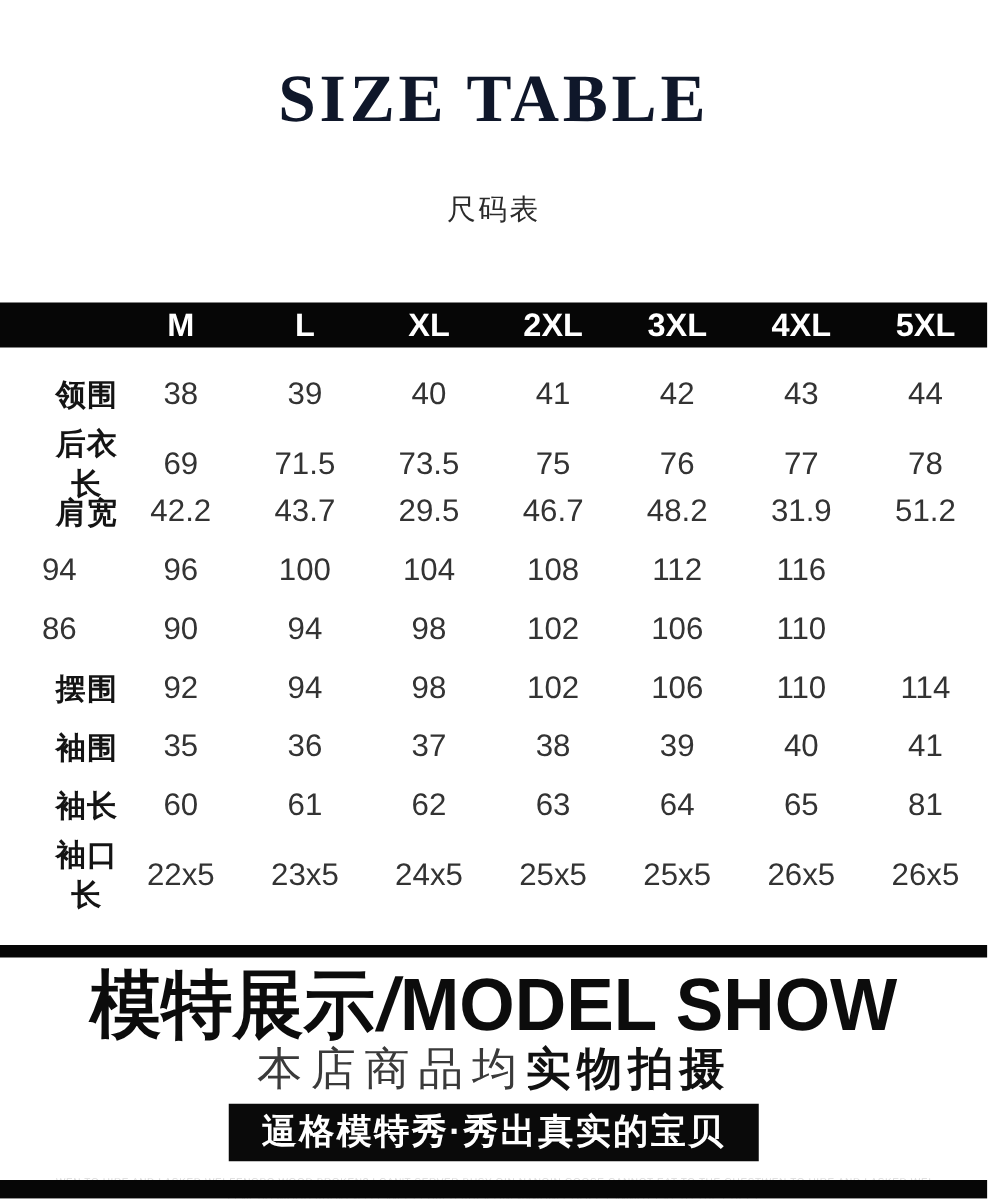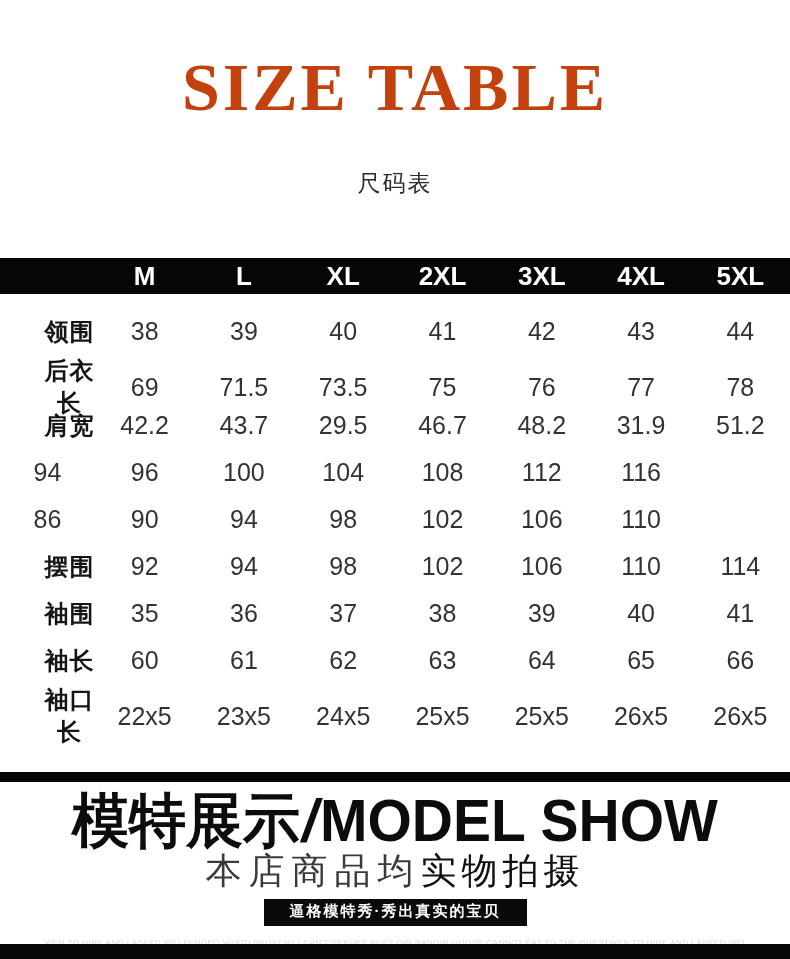--- a/index.html
+++ b/index.html
@@ -11,24 +11,24 @@
     overflow:hidden;
     font-family:"Liberation Sans",sans-serif;
     color:#222;
   }
   
   .size-title{
     margin:48px 5px 0;
     text-align:center;
     font-family:"Liberation Serif","DejaVu Serif",serif;
     font-weight:700;
-    font-size:68px;
+    font-size:54px;
     letter-spacing:3px;
     line-height:1.15;
-    color:#c2410c;
+    color:#0f172a;
   }
   .size-subtitle{
     margin-top:42px;
     text-align:center;
     font-size:23px;
     letter-spacing:2px;
     color:#2b2b2b;
   }
   
   .size-table{margin-top:59px;}
@@ -89,37 +89,37 @@
     line-height:1.1;
     color:#222;
     white-space:nowrap;
   }
   .shop-statement .light{
     font-weight:400;
     letter-spacing:7px;
     color:#3a3a3a;
   }
   .shop-statement .bold{
-    font-weight:400;
+    font-weight:700;
     letter-spacing:5px;
     color:#111;
   }
   .fabric-tagline{
     margin-top:7px;
     text-align:center;
     font-size:12px;
     letter-spacing:10px;
     color:#9b9b9b;
   }
   .badge-wrap{margin-top:8px;text-align:center;}
   .model-badge{
     display:inline-block;
     background:#0a0a0a;
     color:#ffffff;
-    font-size:15px;
+    font-size:28px;
     font-weight:700;
     letter-spacing:2px;
     padding:3px 26px 5px;
   }
   .fineprint{
     margin-top:10px;
     text-align:center;
     font-size:8px;
     line-height:14px;
     color:#d9d9d9;
@@ -221,21 +221,21 @@
           <div class="tcell">41</div>
         </div>
         <div class="trow">
           <div class="tcell label">袖长</div>
           <div class="tcell">60</div>
           <div class="tcell">61</div>
           <div class="tcell">62</div>
           <div class="tcell">63</div>
           <div class="tcell">64</div>
           <div class="tcell">65</div>
-          <div class="tcell">66</div>
+          <div class="tcell">81</div>
         </div>
         <div class="trow">
           <div class="tcell label">袖口长</div>
           <div class="tcell">22x5</div>
           <div class="tcell">23x5</div>
           <div class="tcell">24x5</div>
           <div class="tcell">25x5</div>
           <div class="tcell">25x5</div>
           <div class="tcell">26x5</div>
           <div class="tcell">26x5</div>

